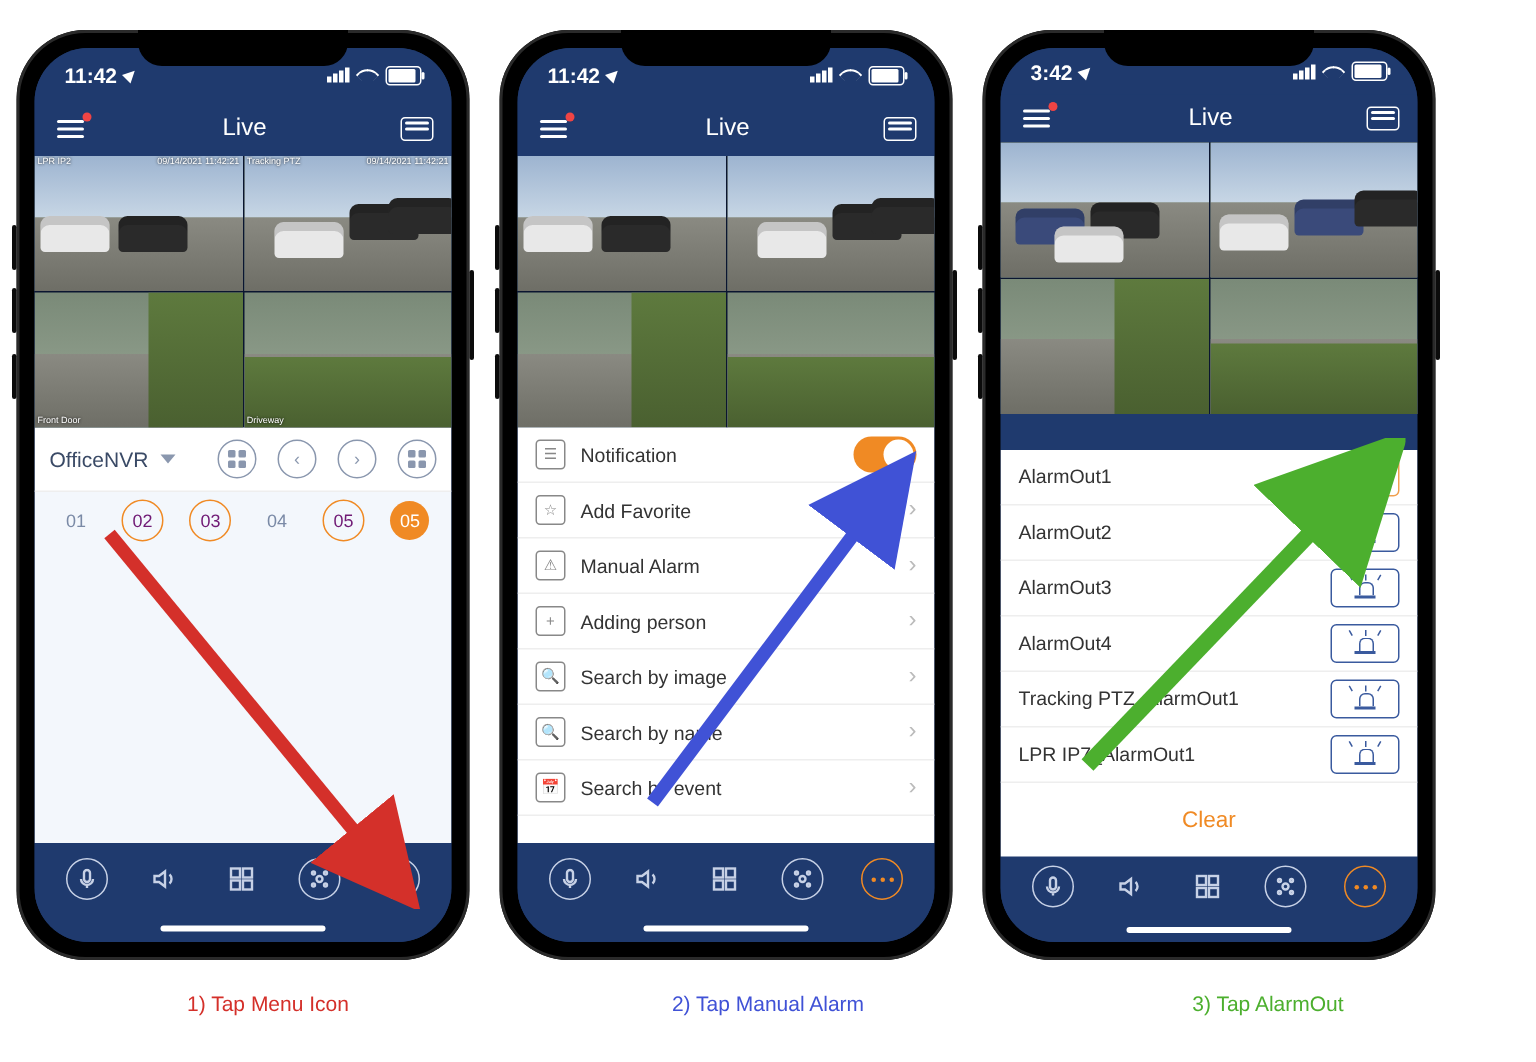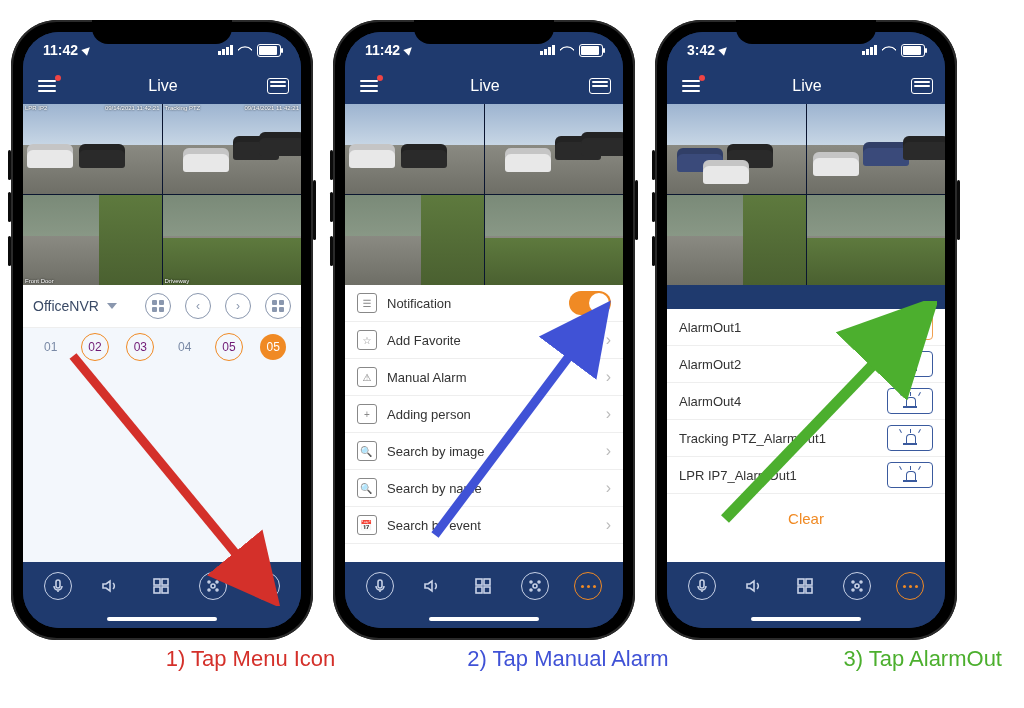--- a/index.html
+++ b/index.html
@@ -185,21 +185,21 @@
   .siren .rays{position:absolute;left:-3px;right:-3px;top:-3px;height:6px;}
   .siren .rays i{position:absolute;width:1px;height:4px;background:#3a5a9e;}
   .alarm-btn.orange .siren .rays i{background:#f0a050;}
   .siren .rays i:nth-child(1){left:0;transform:rotate(-30deg);}
   .siren .rays i:nth-child(2){left:50%;}
   .siren .rays i:nth-child(3){right:0;transform:rotate(30deg);}
   .clear-link{color:#f08a24;text-align:center;font-size:15px;padding:16px 0;}
   
   .arrow-ov{position:absolute;pointer-events:none;}
   .captions{display:flex;gap:20px;padding:6px 22px 0;}
-  .cap{flex:1;text-align:right;font-size:22px;}
+  .cap{flex:1;text-align:center;font-size:14px;margin-top:15px;}
   .cap.red{color:#d4302a;}
   .cap.blue{color:#4052d6;}
   .cap.green{color:#4caf2e;}
 </style>
 </head>
 <body>
 
 <div class="stage">
 
   <div class="phone">
@@ -571,20 +571,32 @@
               <span class="siren">
                 <span class="rays">
                   <i></i>
                   <i></i>
                   <i></i>
                 </span>
               </span>
             </span>
           </div>
         <div class="alarm-item">
+            <span>AlarmOut3</span>
+            <span class="alarm-btn">
+              <span class="siren">
+                <span class="rays">
+                  <i></i>
+                  <i></i>
+                  <i></i>
+                </span>
+              </span>
+            </span>
+          </div>
+        <div class="alarm-item">
             <span>AlarmOut4</span>
             <span class="alarm-btn">
               <span class="siren">
                 <span class="rays">
                   <i></i>
                   <i></i>
                   <i></i>
                 </span>
               </span>
             </span>

